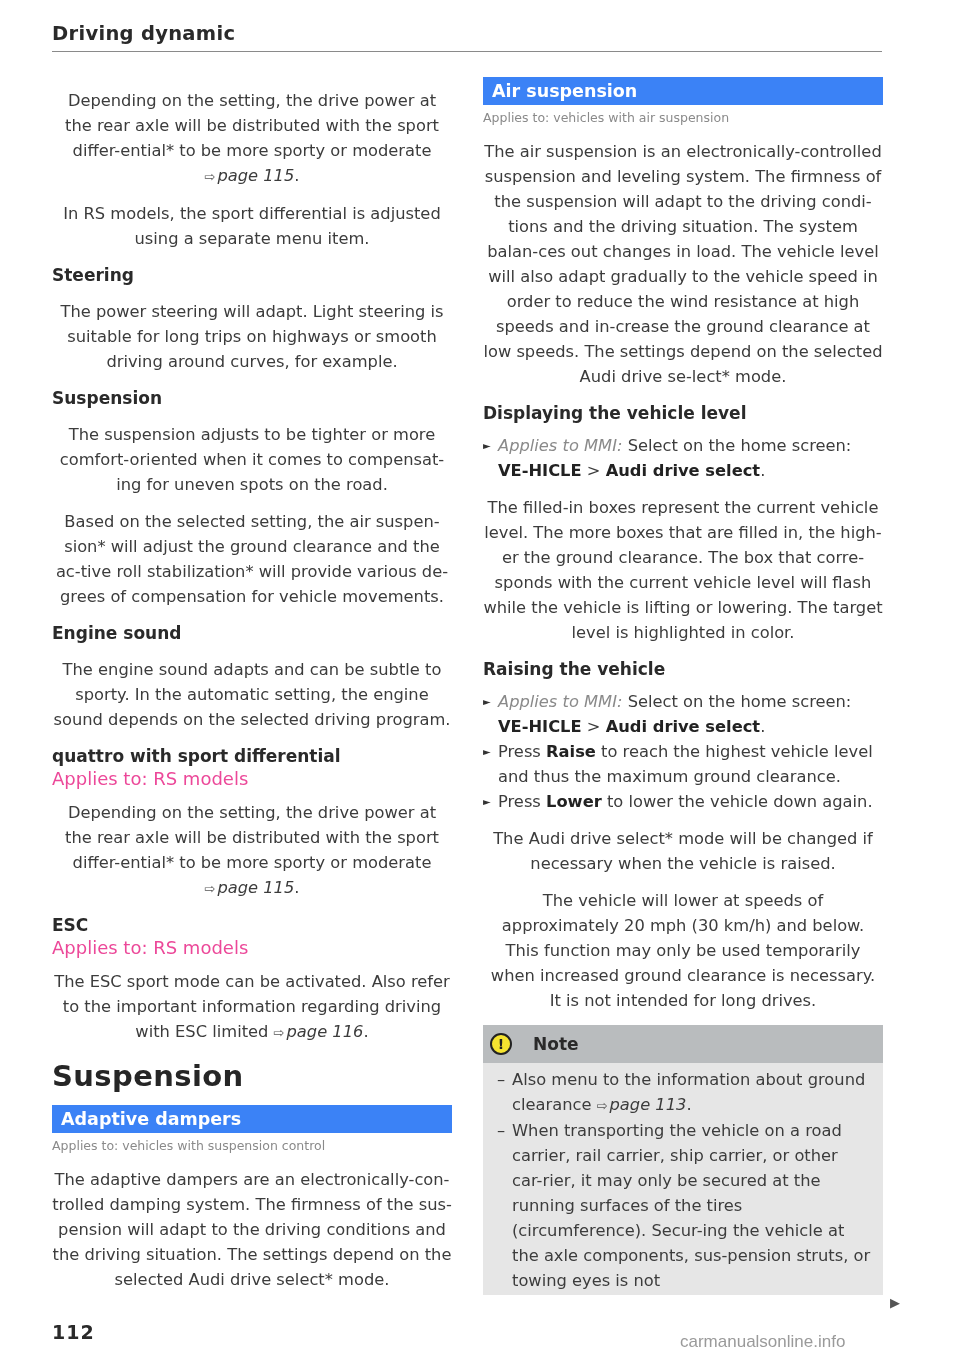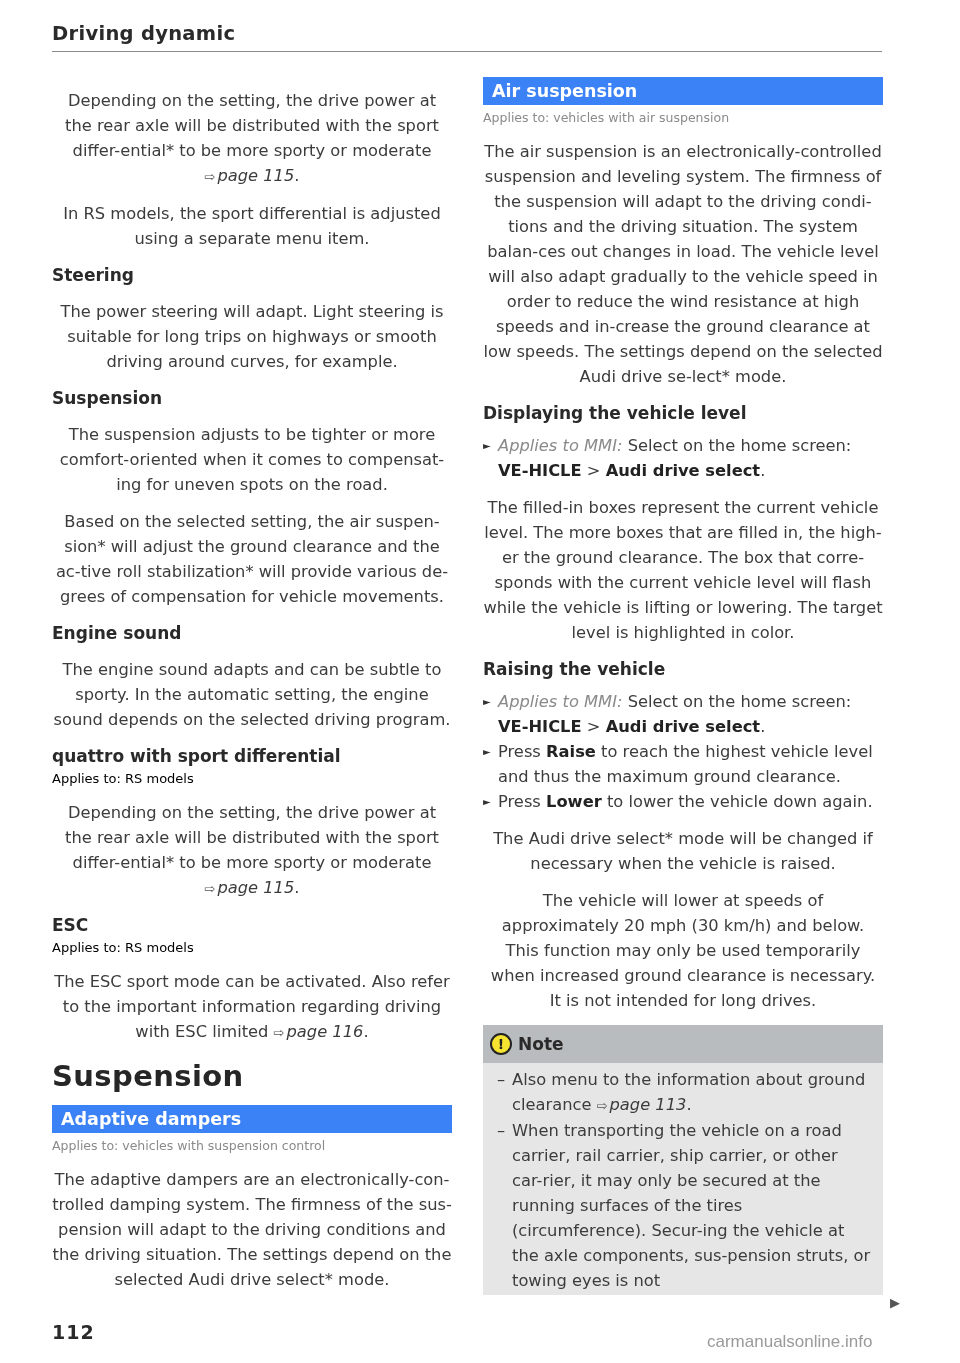--- a/index.html
+++ b/index.html
@@ -6,44 +6,44 @@
   body { width: 960px; height: 1363px; position: relative; overflow: hidden;
          font-family: "DejaVu Sans", sans-serif; color: #3a3a3a; }
   .header-title { position: absolute; left: 52px; top: 22px; font-size: 19.5px; font-weight: bold;
                   color: #2a2a2a; letter-spacing: 0.3px; }
   .header-rule { position: absolute; left: 52px; top: 51px; width: 830px; height: 1px; background: #8a8a8a; }
   .col { position: absolute; width: 400px; }
   .col-left { left: 52px; top: 76px; }
   .col-right { left: 483px; top: 77px; width: 400px; }
   p { margin: 12px 0 12px 0; font-size: 16.3px; line-height: 25px; color: #3c3c3c; text-align: center; }
   h3 { margin: 0 0 8px 0; font-size: 17px; font-weight: bold; color: #2a2a2a; line-height: 24px; }
-  .applies { font-size: 13px; color: #000000; line-height: 18px; margin: -6px 0 10px 0; }
+  .applies { font-size: 18px; color: #ec4899; line-height: 18px; margin: -6px 0 10px 0; }
   .link { font-style: italic; }
   .arrow { font-size: 13px; color: #555; margin-right: 2px; }
   .h1 { font-size: 29px; font-weight: bold; color: #262626; margin: 14px 0 12px 0; letter-spacing: 0.4px; }
   .redbar { background: #3b82f6; color: #ffffff; font-size: 17.5px; font-weight: bold;
             height: 28px; line-height: 28px; padding-left: 9px; }
   .redbar-applies { font-size: 12.5px; color: #8a8a8a; line-height: 18px; margin: 4px 0 12px 0; }
   .step { position: relative; padding-left: 15px; font-size: 16.3px; line-height: 25px; color: #3c3c3c; }
   .step .tri { position: absolute; left: 0; top: 0; font-size: 10px; color: #333; }
   .gray { color: #8a8a8a; font-style: italic; }
   b { color: #222; }
   .steps { margin-bottom: 12px; }
   .note { background: #e6e6e6; margin-top: 6px; }
   .note-head { background: #b9bcbe; height: 38px; display: flex; align-items: center; padding-left: 7px; }
   .note-icon { width: 22px; height: 22px; border-radius: 50%; background: #f6e430; border: 2px solid #222;
                box-sizing: border-box; display: flex; align-items: center; justify-content: center;
                font-weight: bold; font-size: 14px; color: #222; }
-  .note-title { margin-left: 6px; font-weight: bold; font-size: 17px; color: #2a2a2a; }
+  .note-title { margin-left: 21px; font-weight: bold; font-size: 17px; color: #2a2a2a; }
   .note-body { padding: 4px 10px 2px 14px; }
   .note-item { position: relative; padding-left: 15px; font-size: 16.3px; line-height: 25px; color: #3c3c3c; }
   .note-item .dash { position: absolute; left: 0; top: 0; }
   .continue-arrow { position: absolute; left: 890px; top: 1295px; font-size: 13px; color: #555; }
   .page-num { position: absolute; left: 52px; top: 1321px; font-size: 19px; font-weight: bold; color: #2a2a2a; letter-spacing: 1px; }
-  .watermark { position: absolute; left: 707px; top: 1332px; font-family: "Liberation Sans", sans-serif;
+  .watermark { position: absolute; left: 680px; top: 1332px; font-family: "Liberation Sans", sans-serif;
                font-size: 17px; color: #9a9a9a; }
 </style>
 </head>
 <body>
 
 <div class="header-title">Driving dynamic</div>
 <div class="header-rule"></div>
 
 <div class="col col-left">
   <p><span>Depending on the setting, the drive power at the rear axle will be distributed with the sport differ-ential* to be more sporty or moderate</span><br><span class="arrow">⇨</span><span class="link">page 115</span>.</p>

